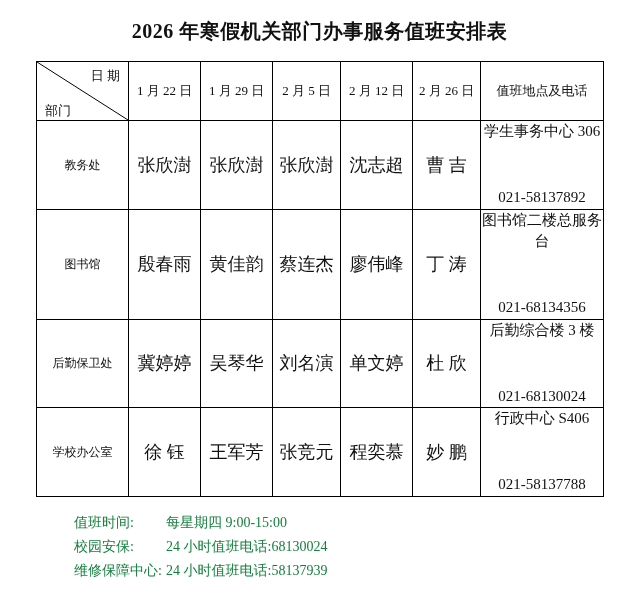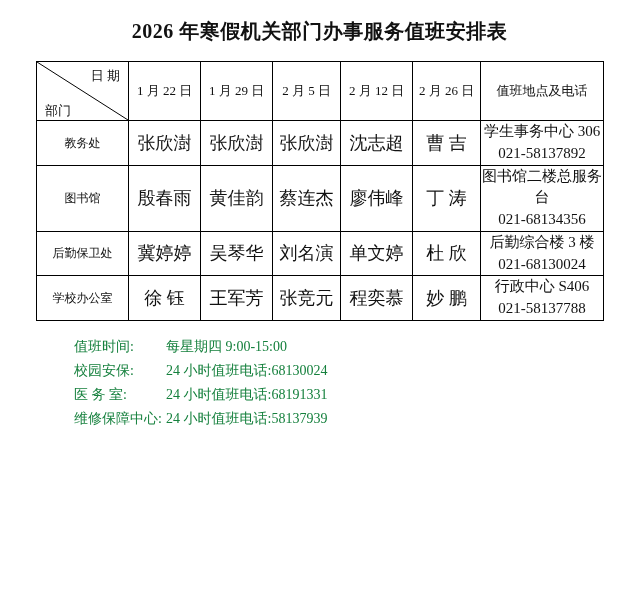--- a/index.html
+++ b/index.html
@@ -83,20 +83,21 @@
   }
   .dept-cell {
     font-size: 12px;
   }
   .contact-cell {
     font-size: 15px;
     line-height: 1.45;
   }
   .contact-cell .l2 {
     display: block;
+    margin-top: 44px;
   }
   .two-line {
     line-height: 1.3;
   }
   .two-line span {
     display: block;
   }
   .notes {
     margin-top: 14px;
     padding-left: 38px;
@@ -199,20 +200,17 @@
   </table>
 
   <div class="notes">
     <div class="note-row">
       <span class="note-label">值班时间:</span><span>每星期四 9:00-15:00</span>
     </div>
     <div class="note-row">
       <span class="note-label">校园安保:</span><span>24 小时值班电话:68130024</span>
     </div>
     <div class="note-row">
-      <span class="note-label">医 务 室:</span><span>24 小时值班电话:68191331</span>
-    </div>
-    <div class="note-row">
       <span class="note-label">维修保障中心:</span><span>24 小时值班电话:58137939</span>
     </div>
   </div>
 
 </div>
 
 </body></html>

